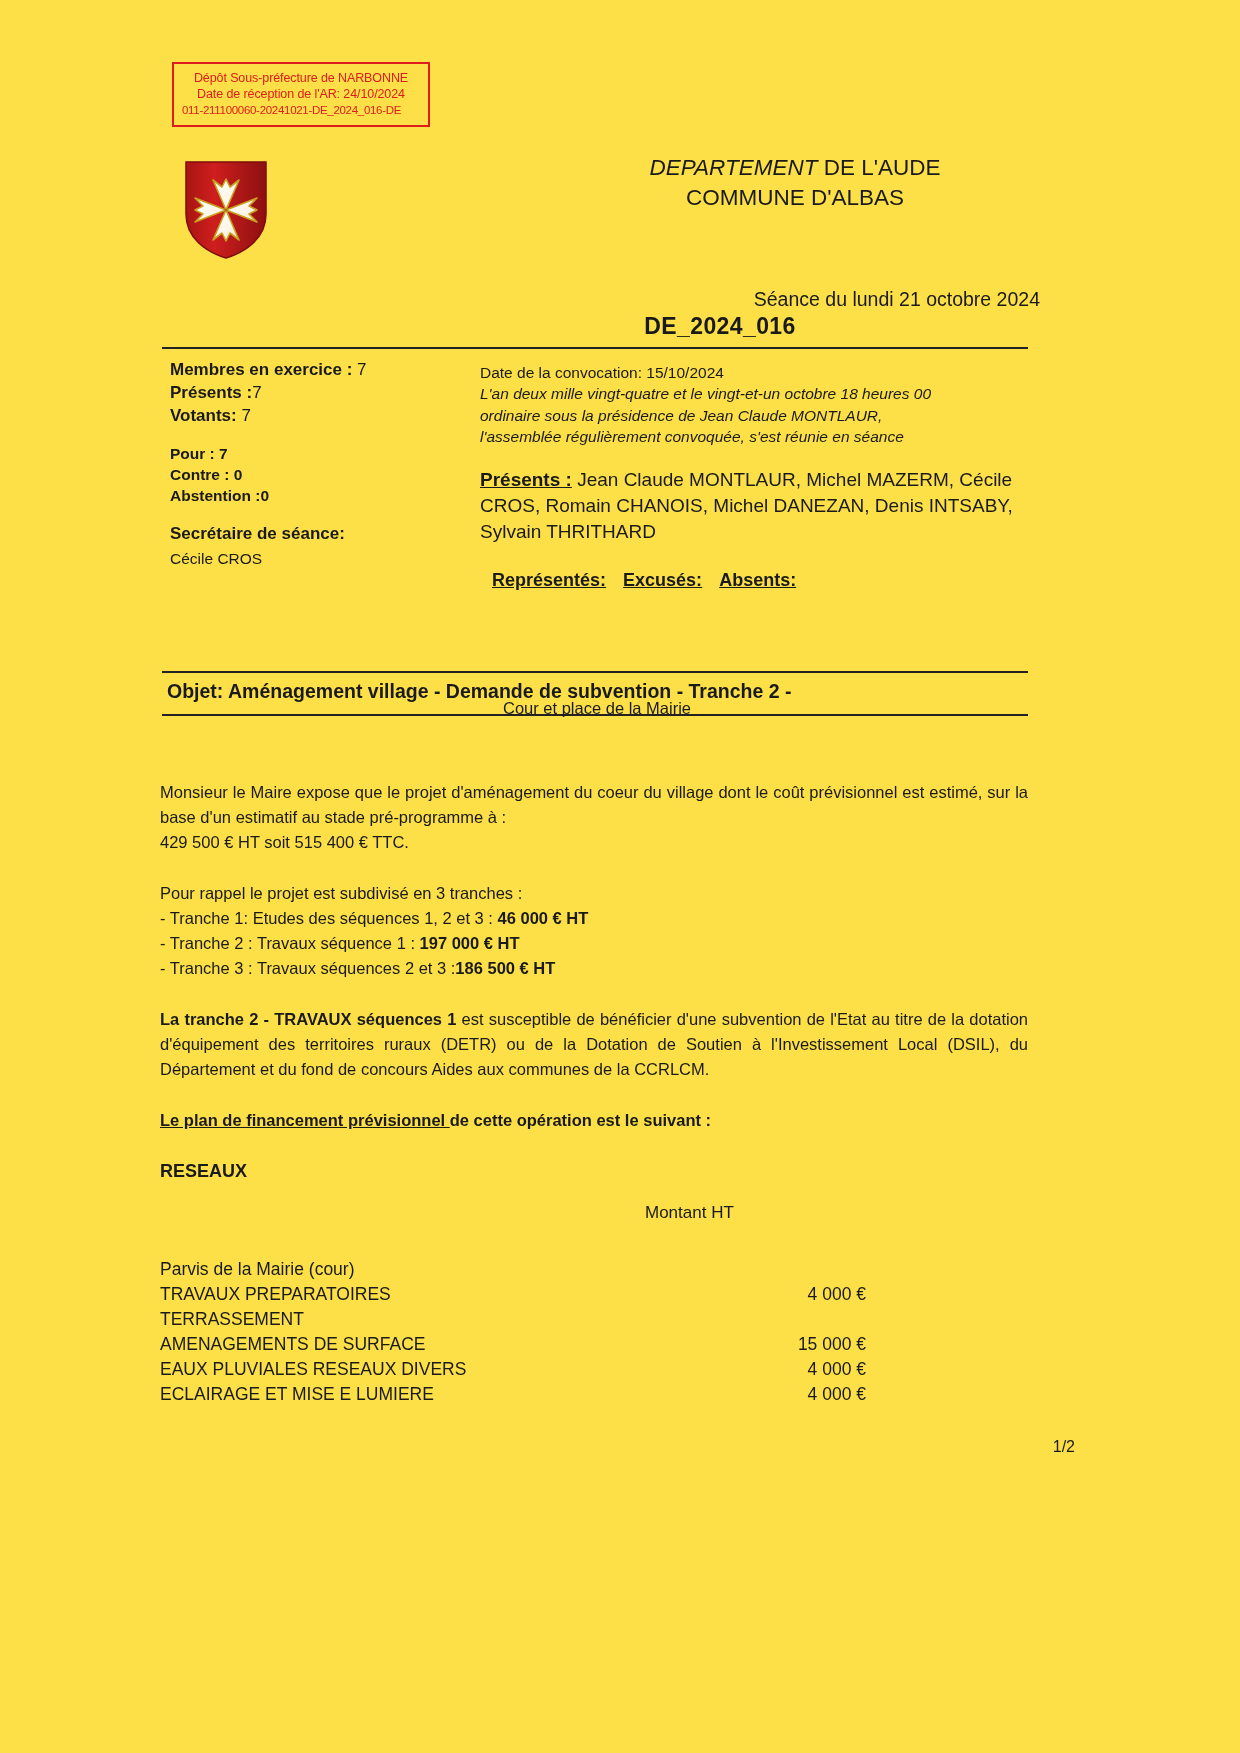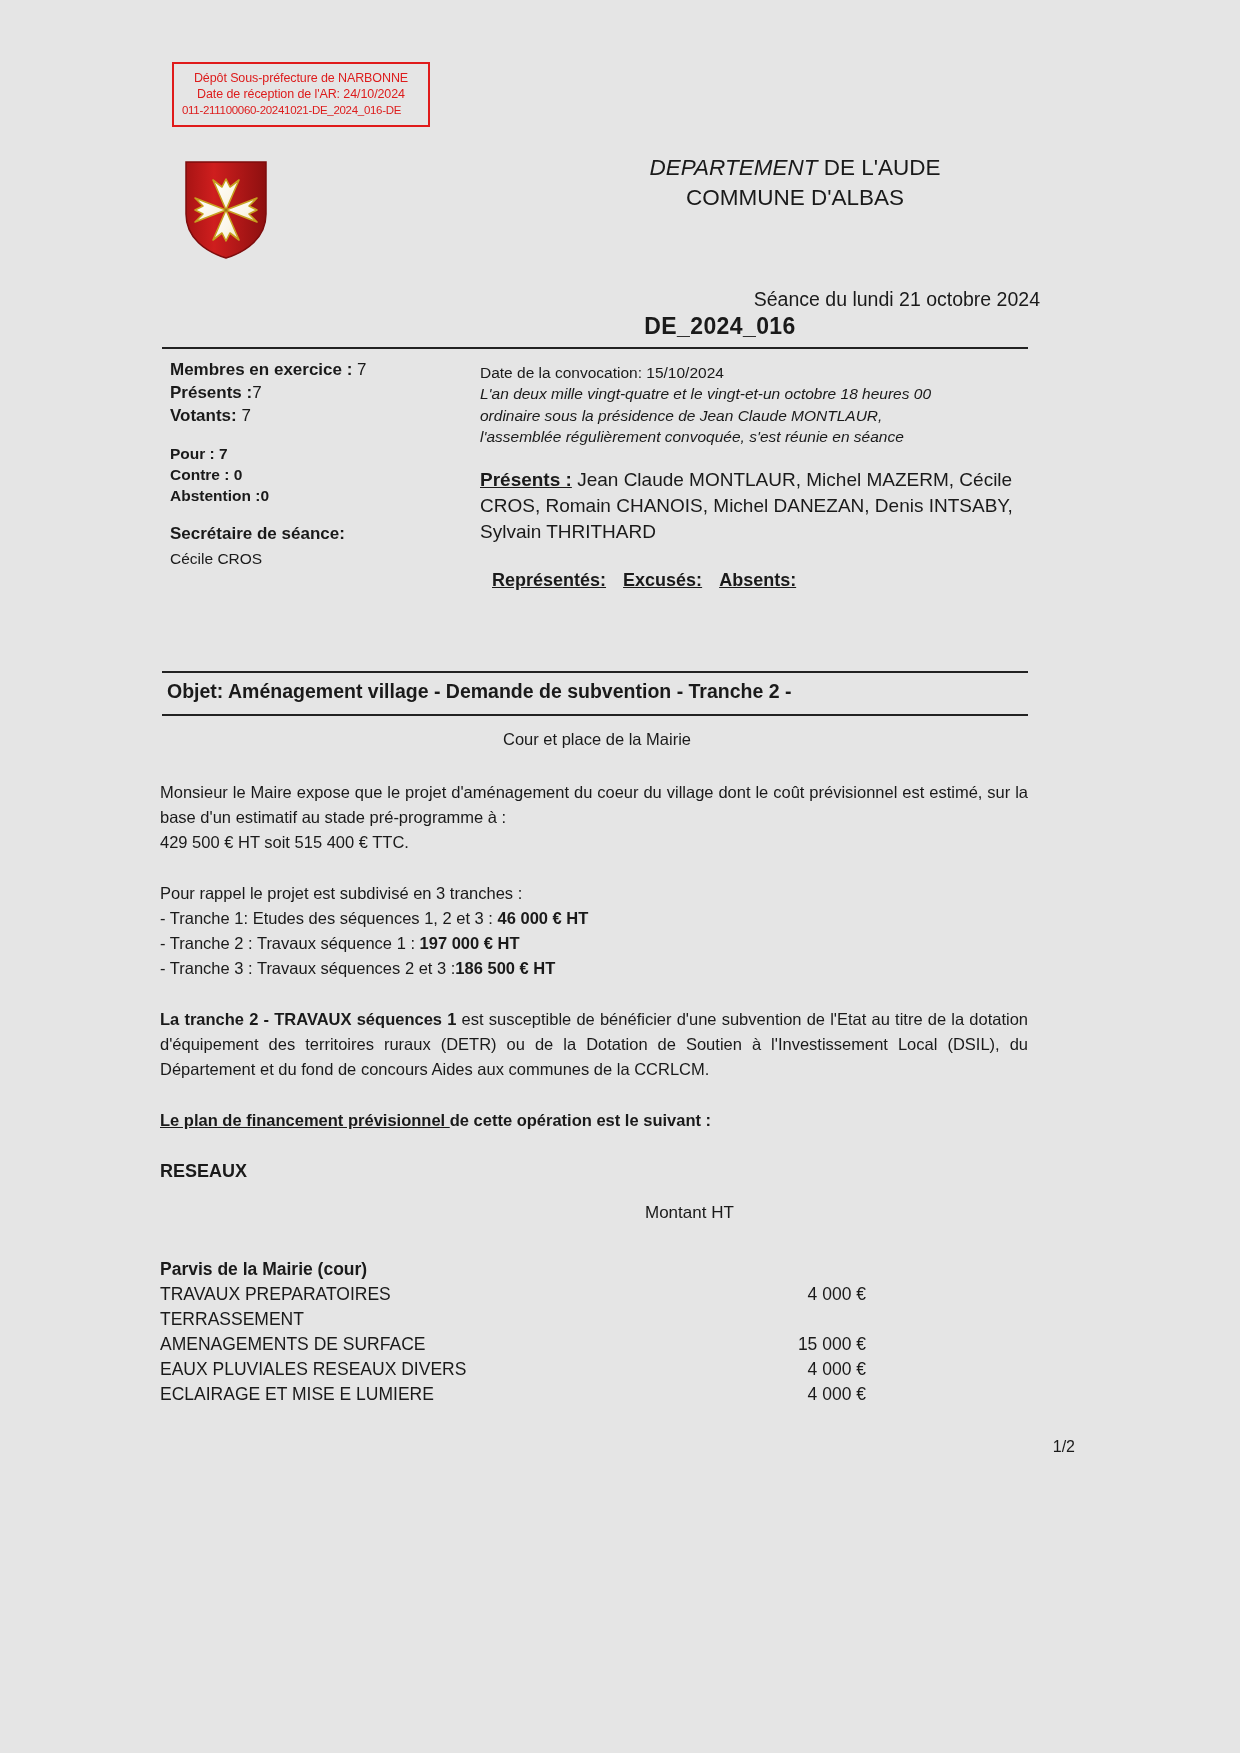--- a/index.html
+++ b/index.html
@@ -12,21 +12,21 @@
     height: 1753px;
     position: relative;
     font-family: "Liberation Sans", sans-serif;
     color: #1a1a1a;
     overflow: hidden;
   }
 
   .page {
     position: absolute;
     inset: 0;
-    background: #e5e5e5;
+    background: #fde047;
   }
 
   
   .stamp {
     position: absolute;
     left: 172px;
     top: 62px;
     width: 258px;
     border: 2px solid #e01b1b;
     padding: 6px 8px 7px 8px;
@@ -159,21 +159,21 @@
     position: absolute;
     left: 167px;
     top: 680px;
     width: 860px;
     font-weight: bold;
     font-size: 19.5px;
   }
   .objet-sub {
     position: absolute;
     left: 167px;
-    top: 730px;
+    top: 699px;
     width: 860px;
     text-align: center;
     font-size: 16.5px;
   }
 
   
   .body-wrap {
     position: absolute;
     left: 160px;
     top: 780px;
@@ -191,21 +191,21 @@
   .dep-title {
     font-weight: bold;
     font-size: 18px;
   }
   .montant-hdr {
     margin-top: 16px;
     padding-left: 485px;
     font-size: 17px;
   }
   .dep-group-title {
-    font-weight: bold;
+    font-weight: normal;
     font-size: 17.5px;
   }
   .dep-row {
     display: flex;
     font-size: 17.5px;
     line-height: 25px;
     gap: 36px;
   }
   .dep-label { width: 490px; }
   .dep-amount { width: 180px; text-align: right; }

